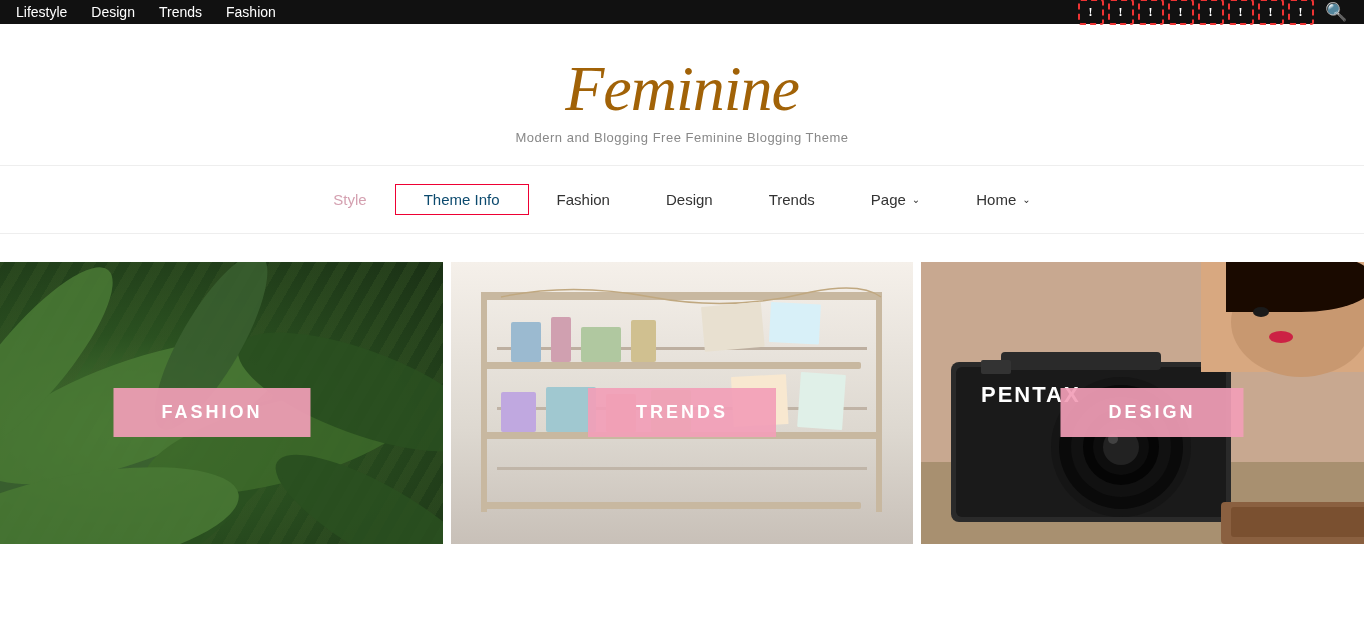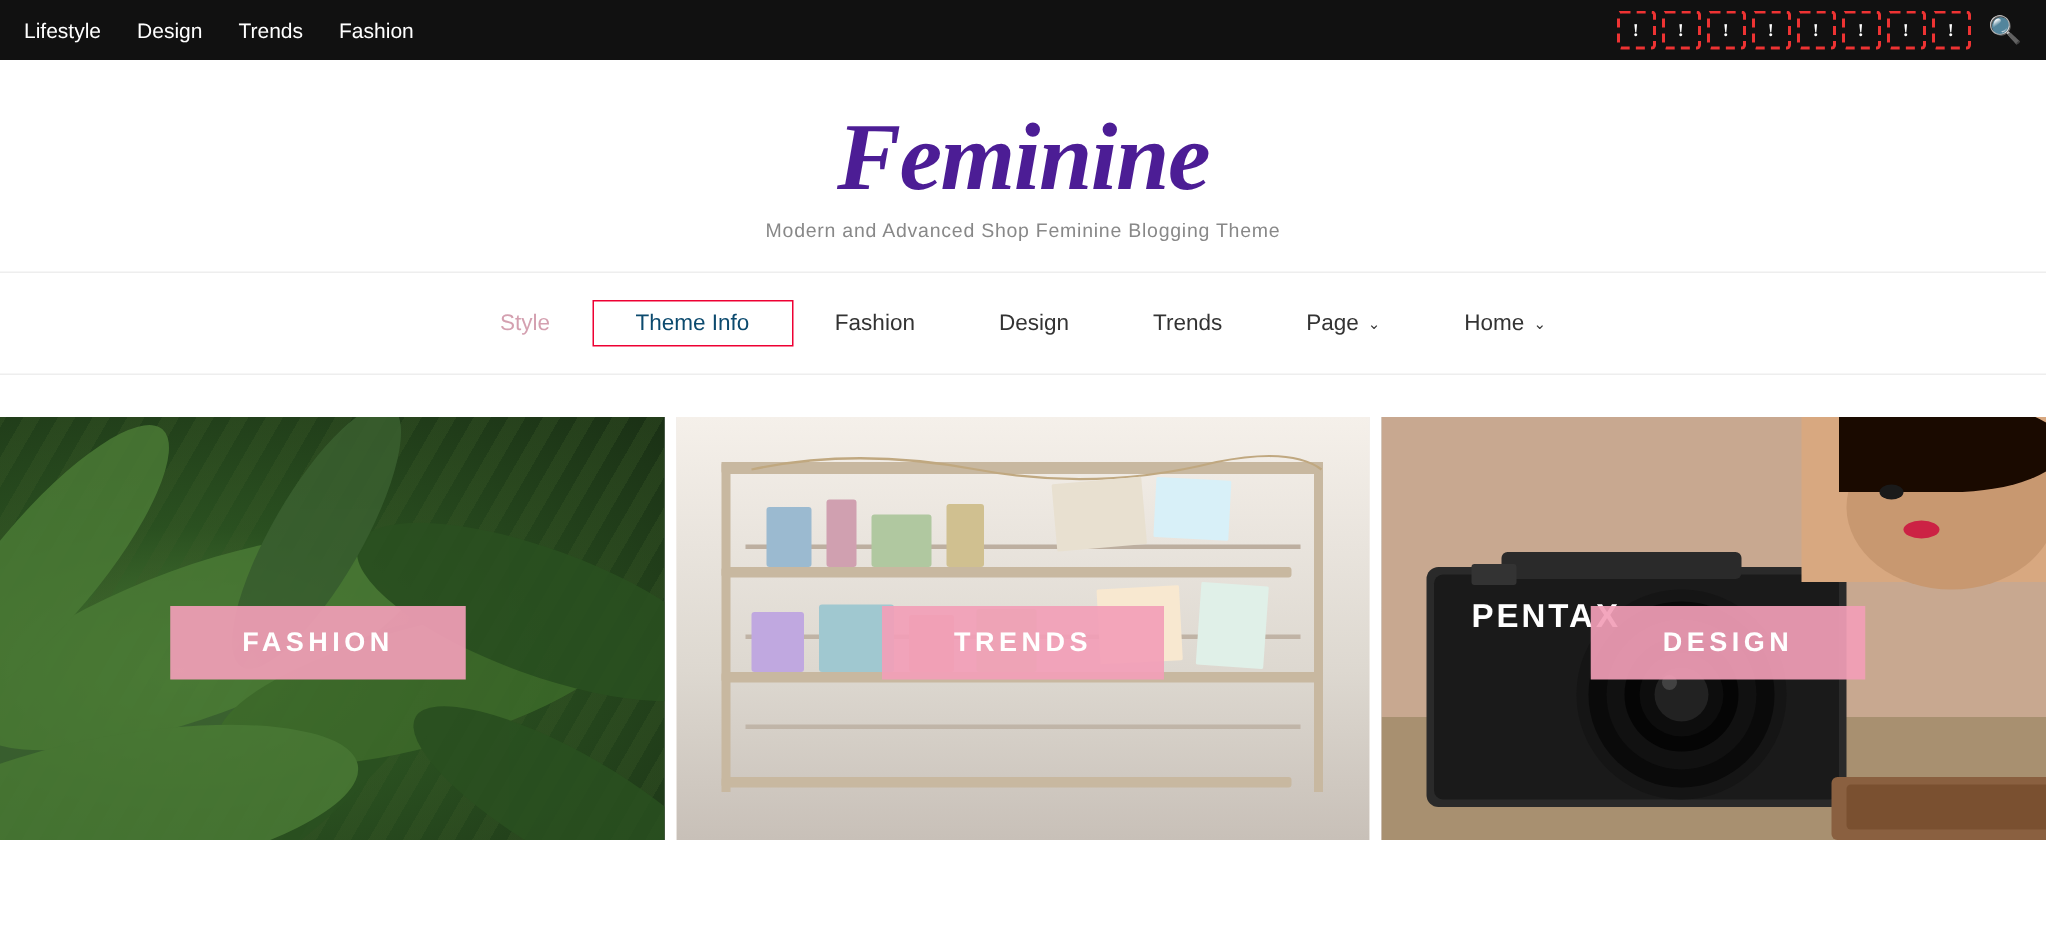--- a/index.html
+++ b/index.html
@@ -1,21 +1,21 @@
 <!DOCTYPE html>
 <html><head>
   <meta charset="utf-8">
   <style>
     * { margin: 0; padding: 0; box-sizing: border-box; }
     body { font-family: Georgia, serif; background: #fff; width: 1364px; overflow-x: hidden; }
 
     
     .top-bar {
       background: #111;
-      height: 40px;
+      height: 24px;
       display: flex;
       align-items: center;
       justify-content: space-between;
       padding: 0 16px;
     }
     .top-bar-links {
       display: flex;
       gap: 24px;
     }
     .top-bar-links a {
@@ -53,23 +53,23 @@
     
     .site-header {
       text-align: center;
       padding: 30px 0 20px;
       border-bottom: 1px solid #eee;
     }
     .site-title {
       font-size: 64px;
       font-style: italic;
       font-family: Georgia, 'Times New Roman', serif;
-      font-weight: bold;
+      font-weight: normal;
       letter-spacing: -1px;
-      color: #4c1d95;
+      color: #a16207;
       line-height: 1.1;
     }
     .site-subtitle {
       font-size: 13px;
       color: #888;
       font-family: Arial, sans-serif;
       margin-top: 6px;
       letter-spacing: 0.5px;
     }
 
@@ -244,21 +244,21 @@
         <span>!</span>
       </div>
     <button class="search-icon-btn">
       <span>🔍</span>
     </button>
   </div>
 </div>
 
 <div class="site-header">
   <div class="site-title">Feminine</div>
-  <div class="site-subtitle">Modern and Advanced Shop Feminine Blogging Theme</div>
+  <div class="site-subtitle">Modern and Blogging Free Feminine Blogging Theme</div>
 </div>
 
 <nav class="main-nav">
   <a class="nav-item home">Style</a>
   <a class="nav-item theme-info">Theme Info</a>
   <a class="nav-item">Fashion</a>
   <a class="nav-item">Design</a>
   <a class="nav-item">Trends</a>
   <a class="nav-item">
     <span>Page</span>

